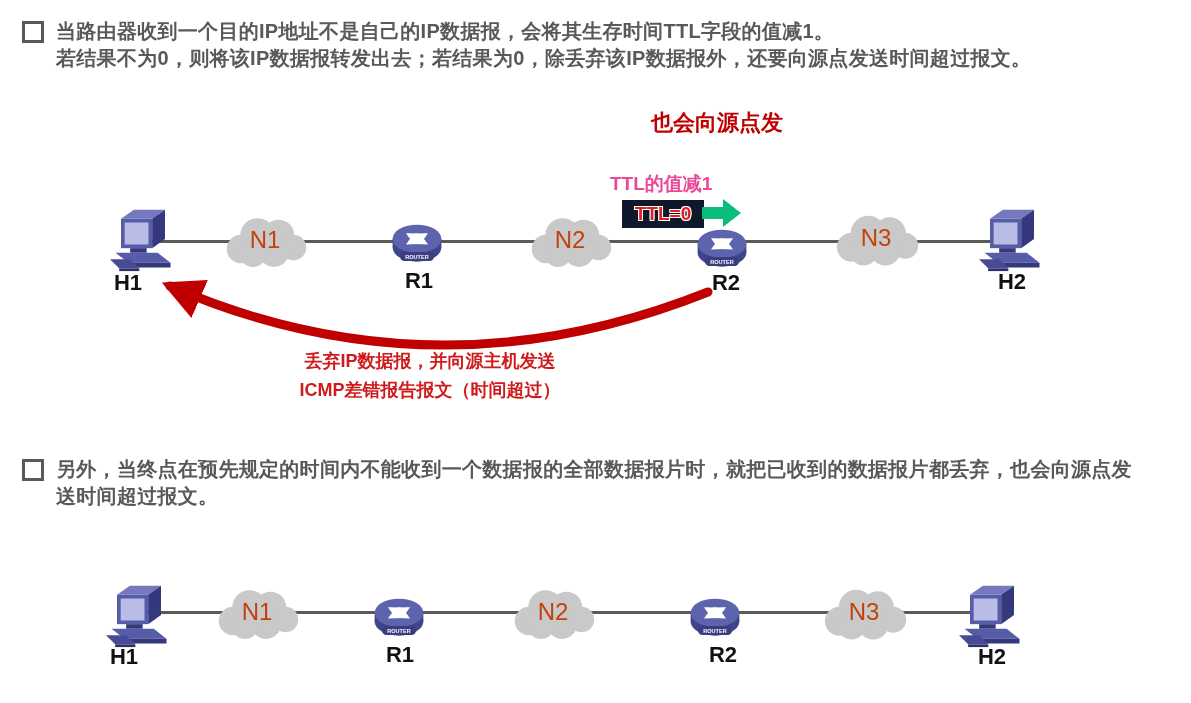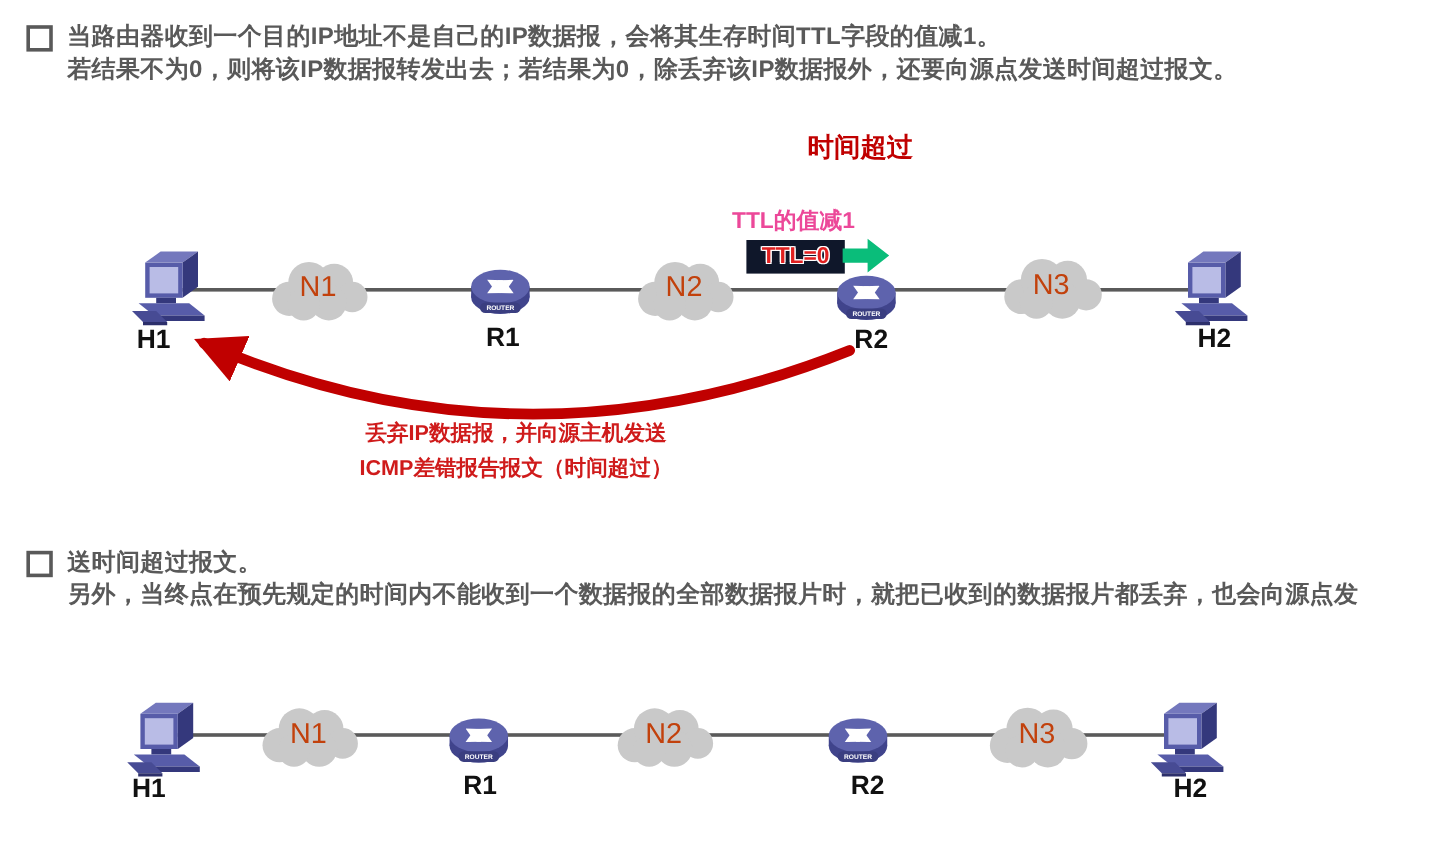--- a/index.html
+++ b/index.html
@@ -97,21 +97,21 @@
   <span class="checkbox"></span>
   <div class="bullet-text">
     <div>当路由器收到一个目的IP地址不是自己的IP数据报，会将其生存时间TTL字段的值减1。</div>
     <div>若结果不为0，则将该IP数据报转发出去；若结果为0，除丢弃该IP数据报外，还要向源点发送时间超过报文。</div>
   </div>
 </div>
 
 <div class="net-line" style="left:152px;top:240px;width:856px;"></div>
 
 <div class="discard-note">
-  <div>时间超过</div>
+  <div>也会向源点发</div>
 </div>
 
 <div class="ttl-dec">TTL的值减1</div>
 
 <div class="ttl-badge">TTL=0</div>
 <svg class="ttl-arrow">
     <use href="#sym-blockarrow"></use>
   </svg>
 
 <div class="node" style="left:104px;top:206px;width:78px;height:66px;">
@@ -168,22 +168,22 @@
 </svg>
 
 <div class="icmp-caption">
   <div>丢弃IP数据报，并向源主机发送</div>
   <div>ICMP差错报告报文（时间超过）</div>
 </div>
 
 <div class="bullet" style="top:456px;">
   <span class="checkbox"></span>
   <div class="bullet-text">
+    <div>另外，当终点在预先规定的时间内不能收到一个数据报的全部数据报片时，就把已收到的数据报片都丢弃，也会向源点发</div>
     <div>送时间超过报文。</div>
-    <div>另外，当终点在预先规定的时间内不能收到一个数据报的全部数据报片时，就把已收到的数据报片都丢弃，也会向源点发</div>
   </div>
 </div>
 
 <div class="net-line" style="left:148px;top:611px;width:832px;"></div>
 
 <div class="node" style="left:100px;top:582px;width:78px;height:66px;">
     <svg>
       <use href="#sym-computer"></use>
     </svg>
   </div>

